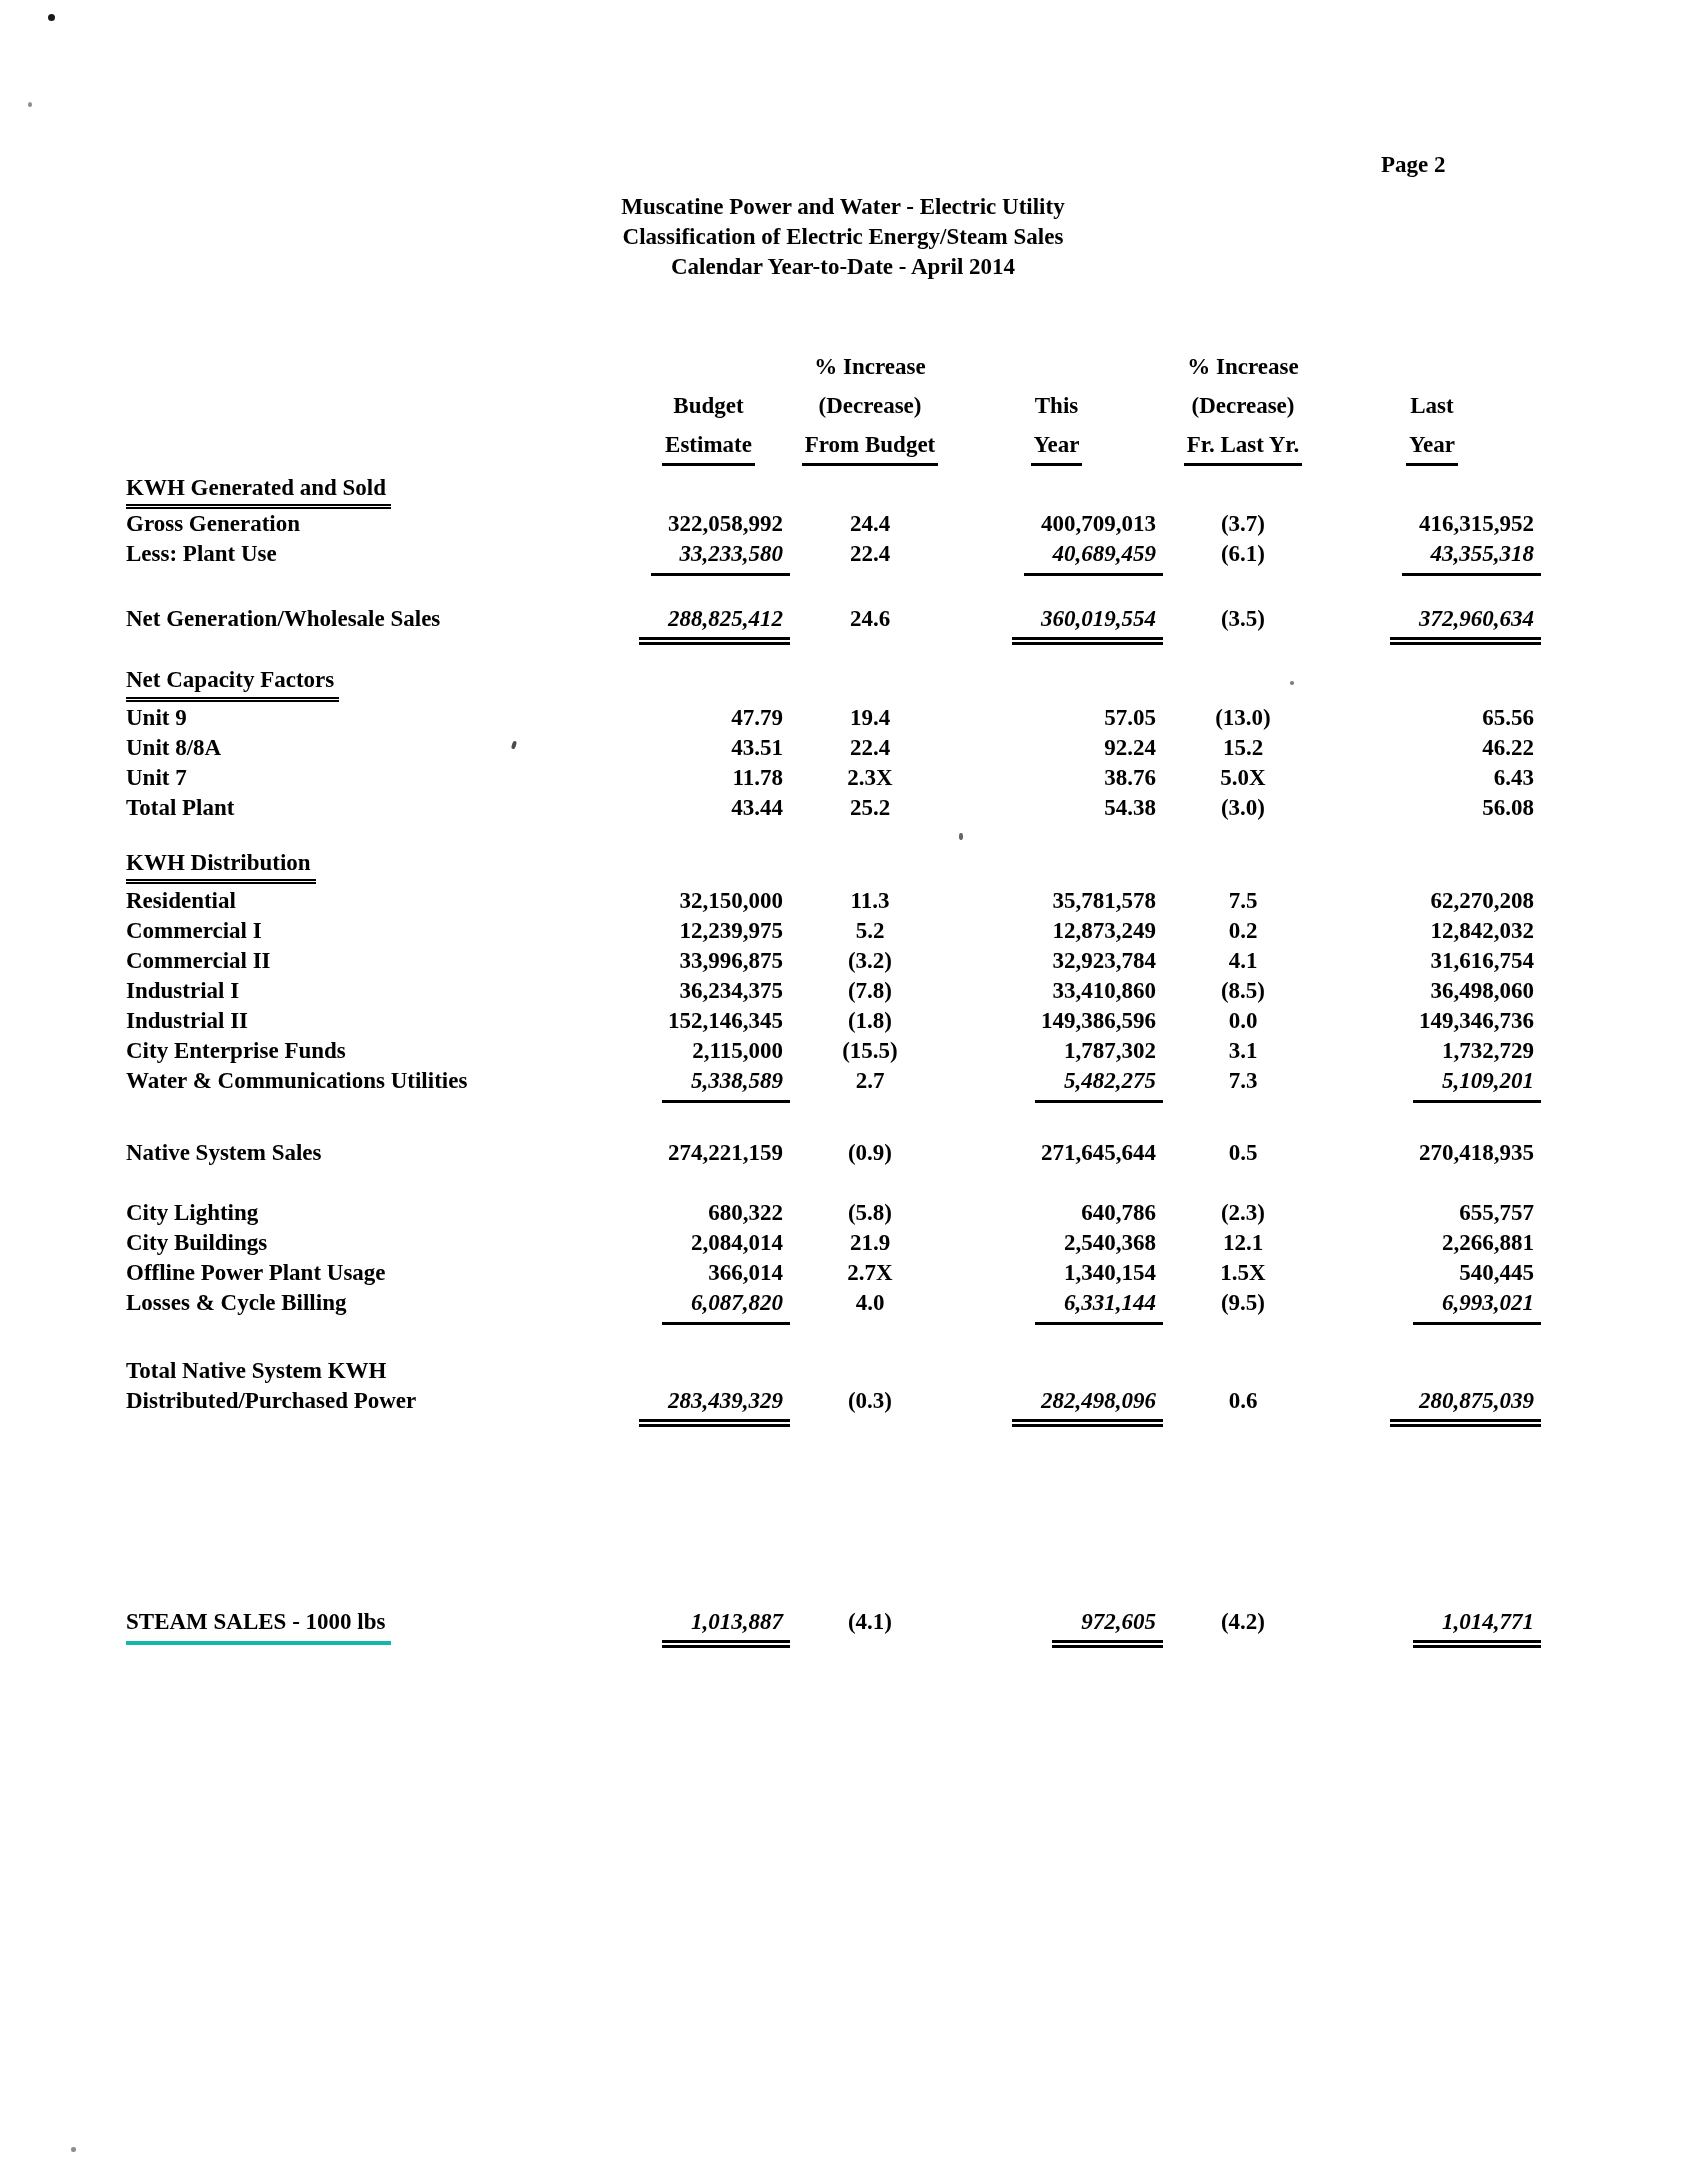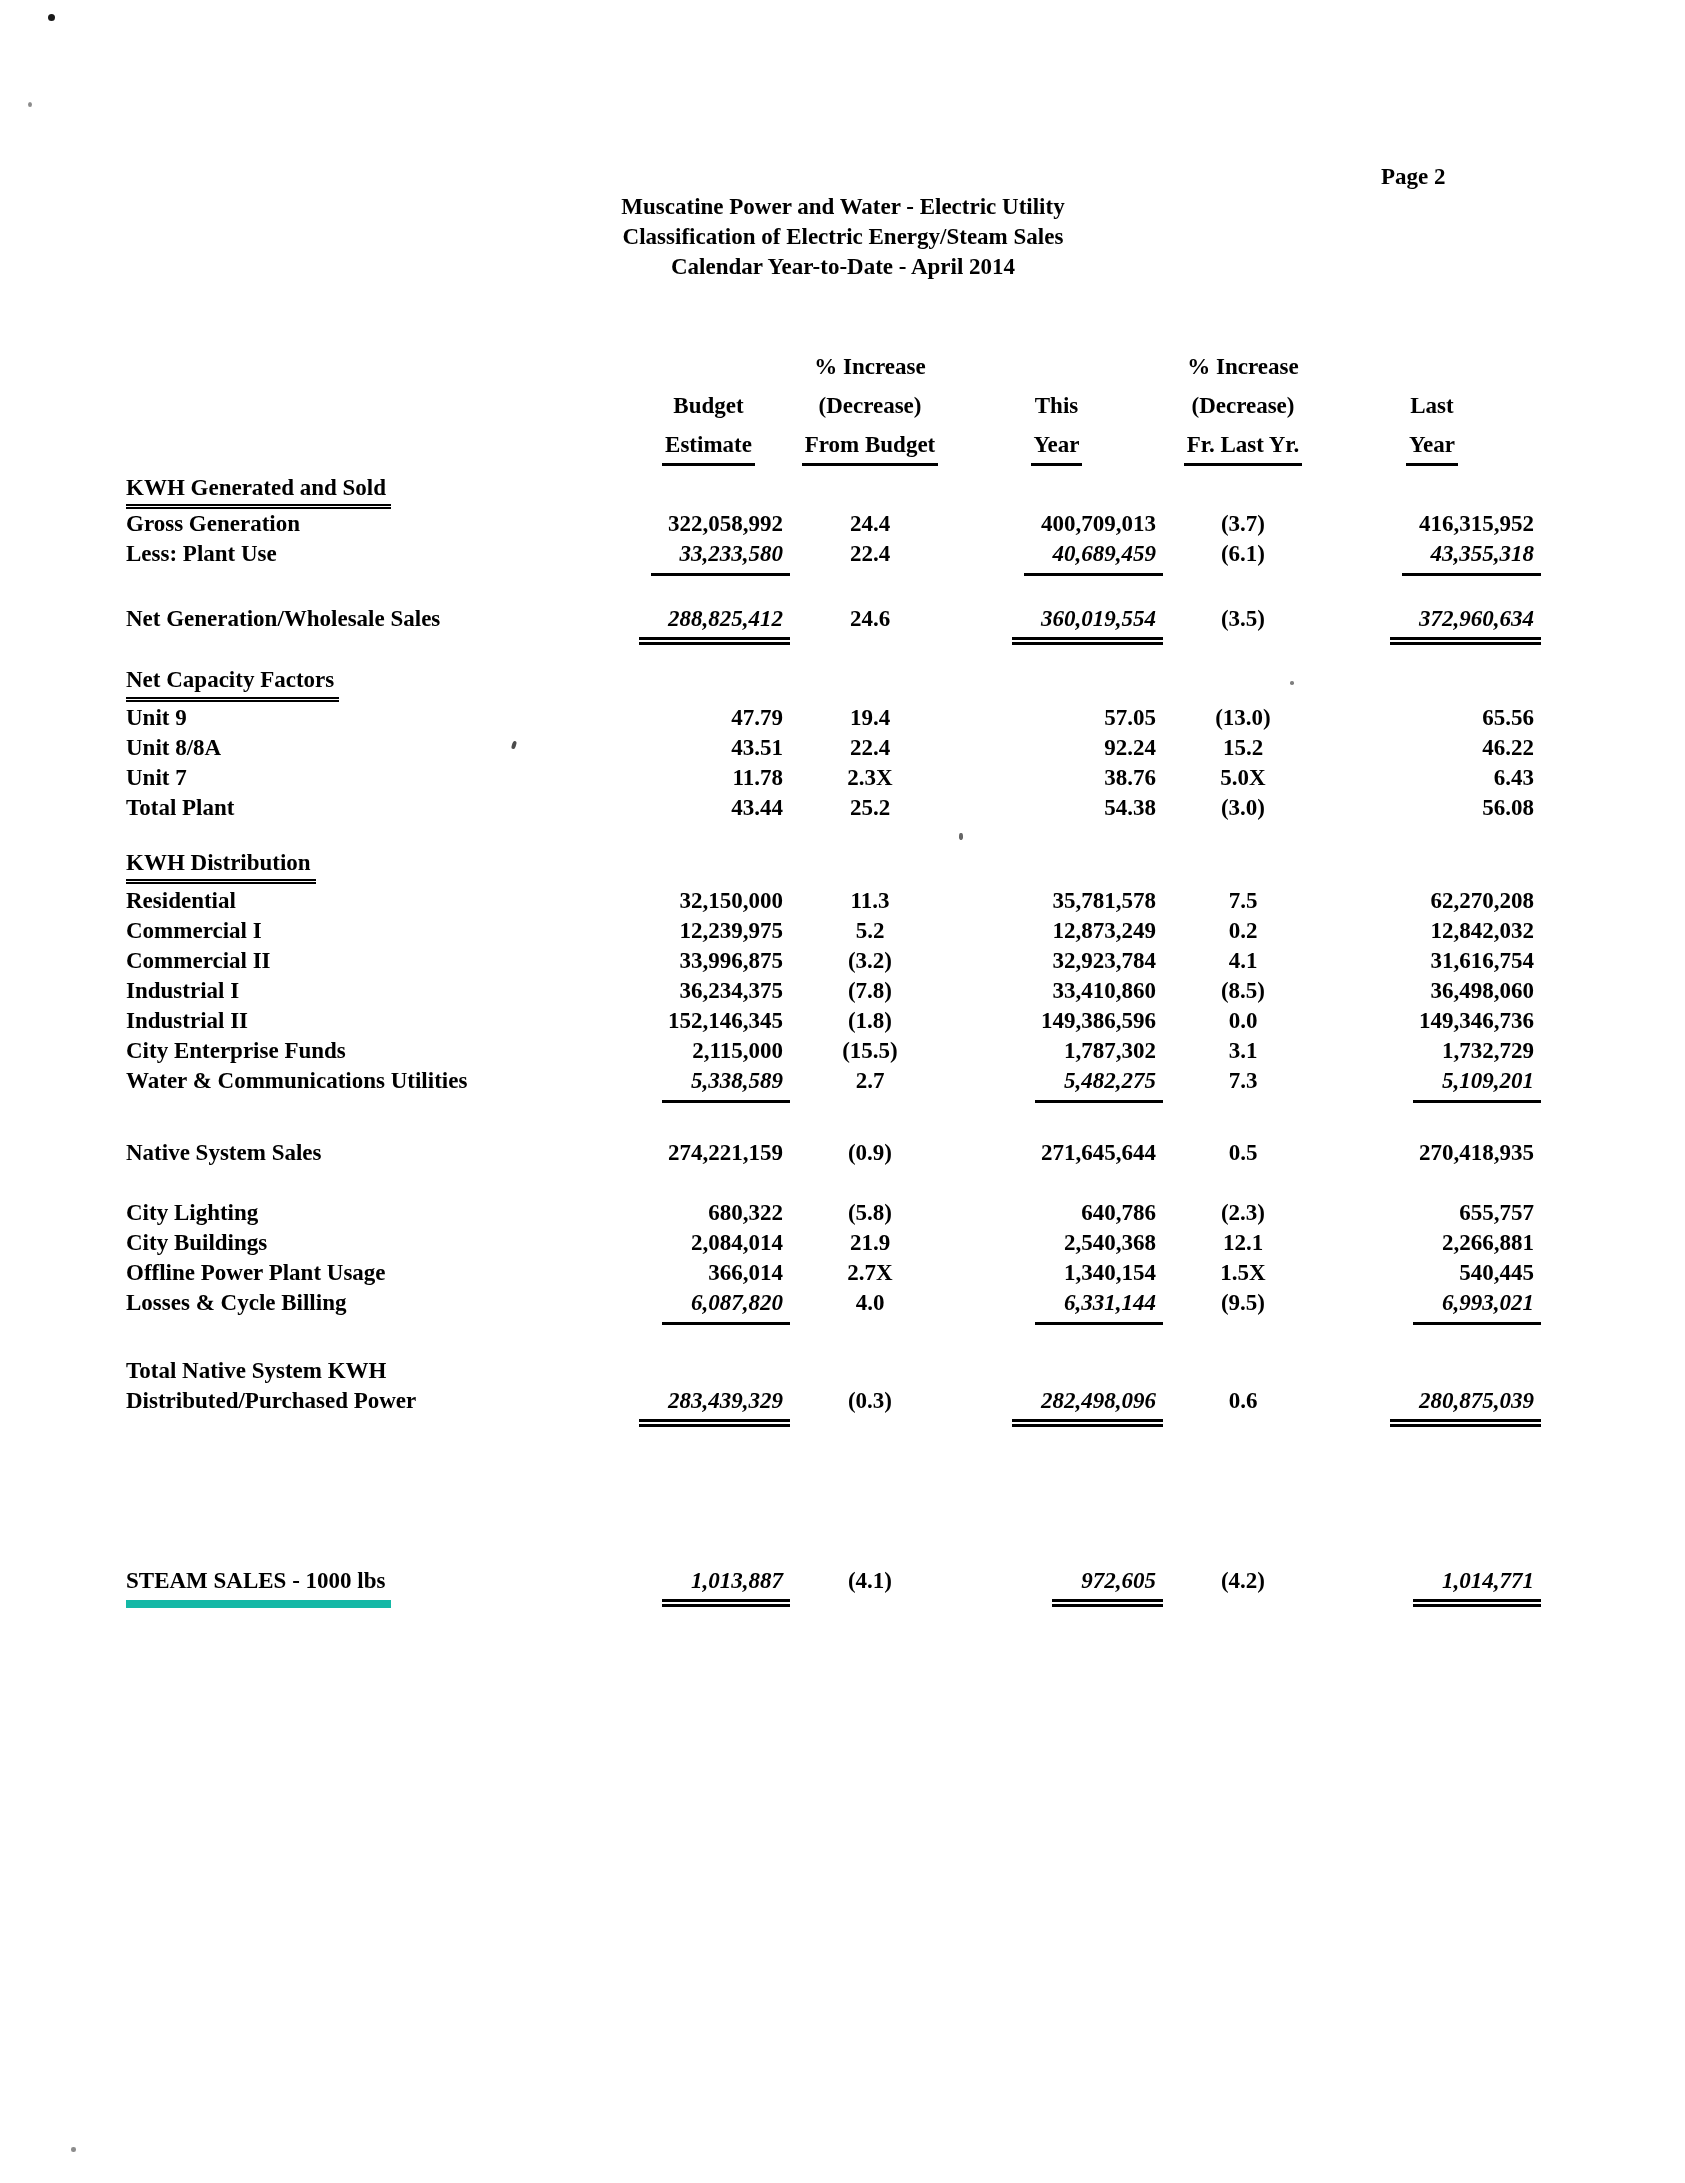--- a/index.html
+++ b/index.html
@@ -2,37 +2,37 @@
 <html style="font-size:8px"><head>
 <meta charset="utf-8">
 <style>
   html, body { margin:0; padding:0; background:#ffffff; }
   .sheet {
     position:relative; width:1686px; height:2183px; background:#fff;
     overflow:hidden; color:#000;
     font-family:"Liberation Serif", serif; font-weight:bold;
   }
   .txt { font-size:23px; line-height:30px; white-space:nowrap; }
-  .pageno { position:absolute; left:1381px; top:164px; font-size:23px; }
+  .pageno { position:absolute; left:1381px; top:152px; font-size:23px; }
   .titles { position:absolute; top:192px; left:0; width:1686px; text-align:center; }
   .titles div { font-size:23px; line-height:30px; }
 
   .tbl { position:absolute; left:126px; top:344px; width:1407px; }
   .row { display:grid; grid-template-columns:508px 149px 174px 199px 174px 204px; align-items:baseline; }
   .c { min-height:30px; }
   .label { text-align:left; }
   .num   { text-align:right; }
   .pct   { text-align:center; }
 
   .hu { display:inline-block; border-bottom:3px solid #000; padding:0 3px 2.5px 3px; }
   .sec { display:inline-block; border-bottom:5.5px double #000; padding:0 5px 1.5px 0; }
   .us  { display:inline-block; padding-left:29px; padding-right:7px; margin-right:-7px;font-style:italic; }
   .u1  { border-bottom:3.5px solid #000; padding-bottom:4px; }
   .u2  { border-bottom:8.4px double #000; padding-bottom:3px;text-align:right; }
-  .steamlbl { display:inline-block; border-bottom:8px solid #14b8a6; padding:0 6px 3.5px 0; }
+  .steamlbl { display:inline-block; border-bottom:4px solid #14b8a6; padding:0 6px 3.5px 0;margin-top:41px; }
 
   
   .mt-hdrB { margin-top:1px; }
   .mt-sec1 { margin-top:7px; }
   .mt-netgen { margin-top:28px; }
   .mt-ncf { margin-top:20px; }
   .mt-u9 { margin-top:1px; }
   .mt-dist { margin-top:25px; }
   .mt-res { margin-top:2px; }
   .mt-native { margin-top:35px; }

